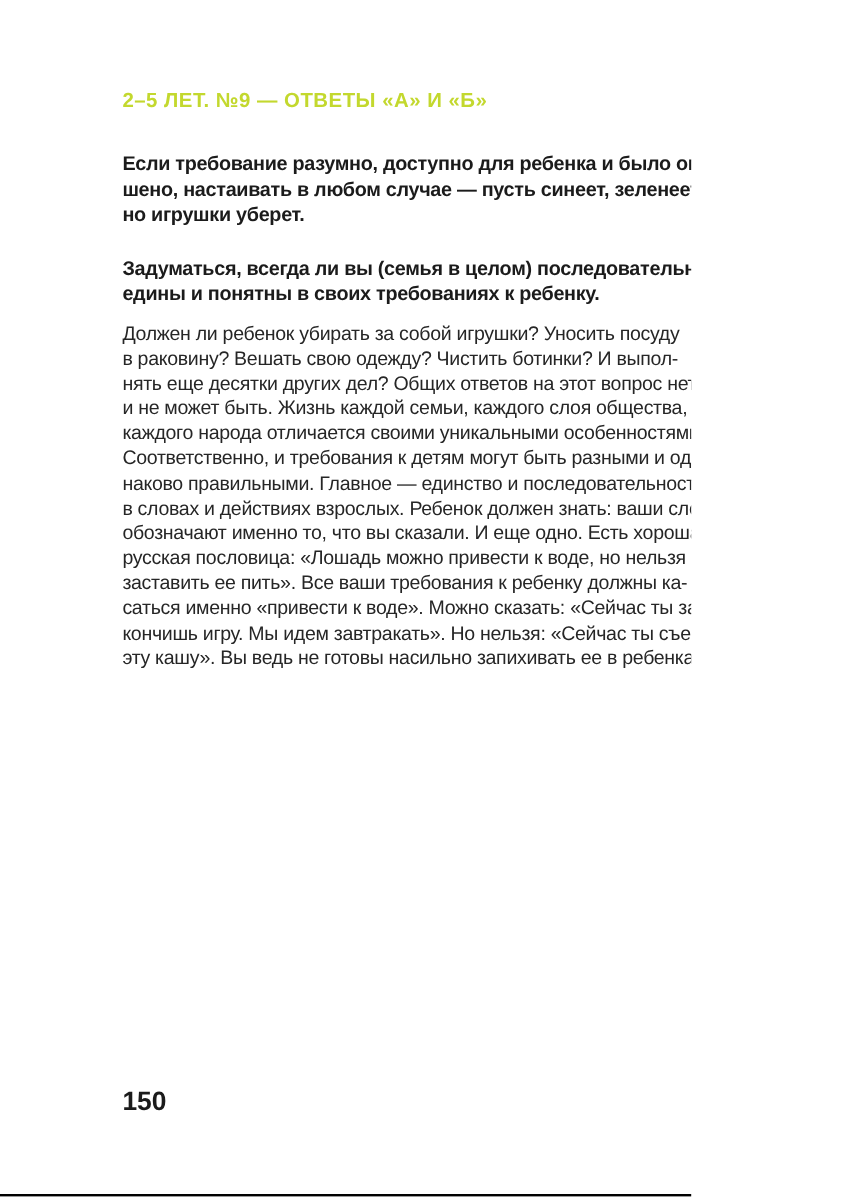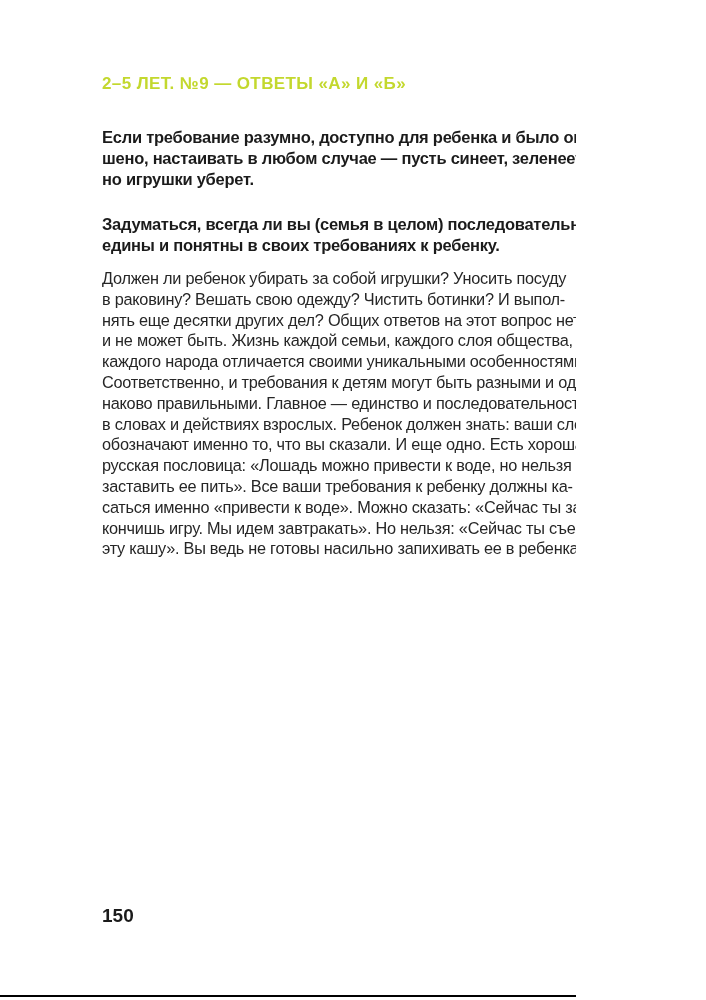--- a/index.html
+++ b/index.html
@@ -44,21 +44,21 @@
     font-weight: 400;
     color: var(--text_body, #262626);
   }
   #lead-1 { top: 127px; }
   #lead-2 { top: 214px; }
   #body-1 { top: 268px; }
   .page-number {
     position: absolute;
     left: 102px;
     top: 905px;
-    font-size: 19px;
+    font-size: 22px;
     font-weight: 700;
     color: var(--text_bold, #1b1b1b);
   }
   .bottom-rule {
     position: absolute;
     left: 0;
     top: 995px;
     width: 706px;
     height: 2px;
     background: var(--rule_black, #000000);

